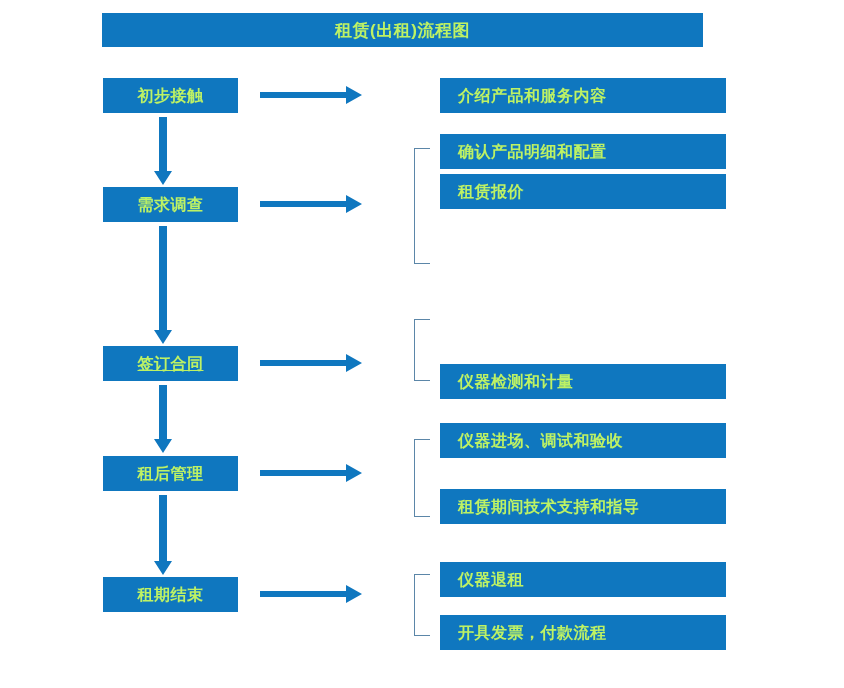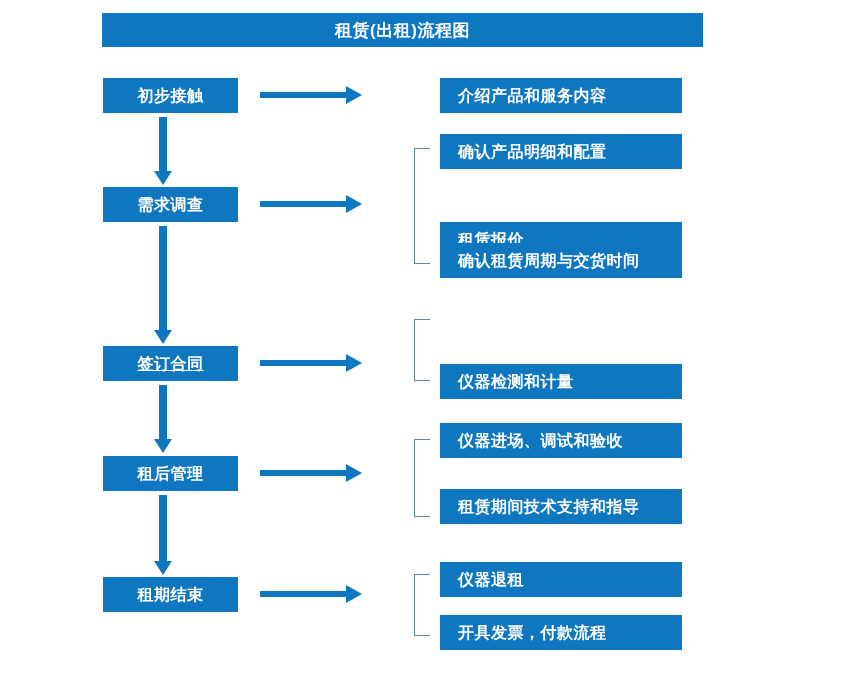--- a/index.html
+++ b/index.html
@@ -20,21 +20,21 @@
     left: 0;
     top: 0;
     width: 844px;
     height: 688px;
   }
 
   
   .node {
     position: absolute;
     background: #0f77bf;
-    color: #ffffff;
+    color: #bef264;
     display: flex;
     align-items: center;
     box-sizing: border-box;
     font-weight: 700;
     letter-spacing: 0.5px;
     line-height: 1;
     white-space: nowrap;
   }
 
   
@@ -56,28 +56,28 @@
   }
   .stage-1 { left: 103px; top: 78px; }
   .stage-2 { left: 103px; top: 187px; }
   .stage-3 { left: 103px; top: 346px; text-decoration: underline; }
   .stage-4 { left: 103px; top: 456px; }
   .stage-5 { left: 103px; top: 577px; }
 
   
   .detail {
     left: 440px;
-    width: 242px;
+    width: 286px;
     height: 35px;
     padding-left: 18px;
     font-size: 16px;
   }
   .d-1  { top: 78px; }
   .d-2  { top: 134px; }
-  .d-3  { top: 174px; margin-top: 48px; }
+  .d-3  { top: 174px; }
   .d-4  { top: 243px; }
   .d-5  { top: 313px; }
   .d-6  { top: 364px; }
   .d-7  { top: 423px; }
   .d-8  { top: 489px; text-align: right; }
   .d-9  { top: 562px; }
   .d-10 { top: 615px; }
 
   
   .arrow-h, .arrow-v {
@@ -118,21 +118,20 @@
 
   <div class="node stage stage-1">初步接触</div>
   <div class="node stage stage-2">需求调查</div>
   <div class="node stage stage-3">签订合同</div>
   <div class="node stage stage-4">租后管理</div>
   <div class="node stage stage-5">租期结束</div>
 
   <div class="node detail d-1">介绍产品和服务内容</div>
   <div class="node detail d-2">确认产品明细和配置</div>
   <div class="node detail d-3">租赁报价</div>
-  <div class="node detail d-4">确认租赁周期与交货时间</div>
   <div class="node detail d-6">仪器检测和计量</div>
   <div class="node detail d-7">仪器进场、调试和验收</div>
   <div class="node detail d-8">租赁期间技术支持和指导</div>
   <div class="node detail d-9">仪器退租</div>
   <div class="node detail d-10">开具发票，付款流程</div>
 
   <div class="arrow-h ah-1">
     <svg width="106" height="22" viewBox="0 0 106 22">
       <path d="M2 8 H88 V2 L104 11 L88 20 V14 H2 Z" fill="#0f77bf"></path>
     </svg>

